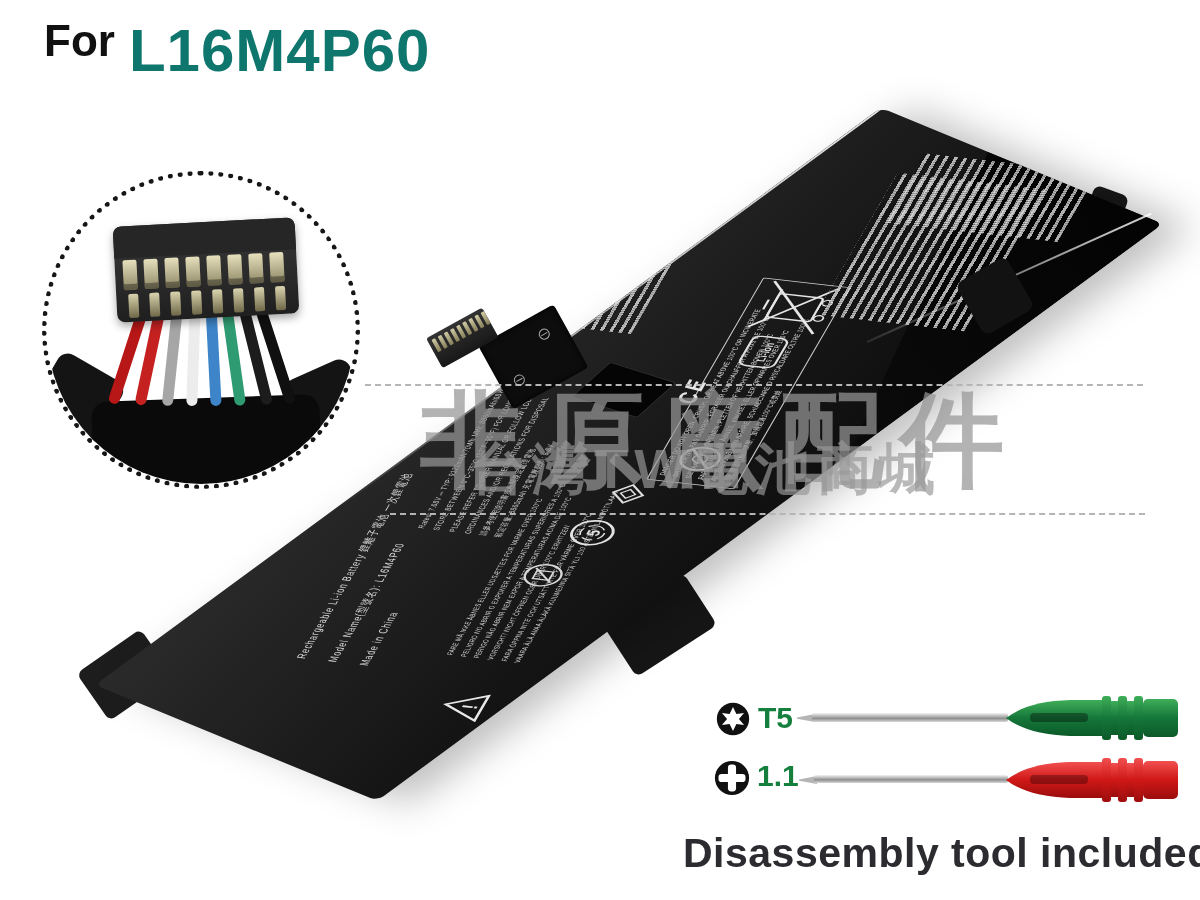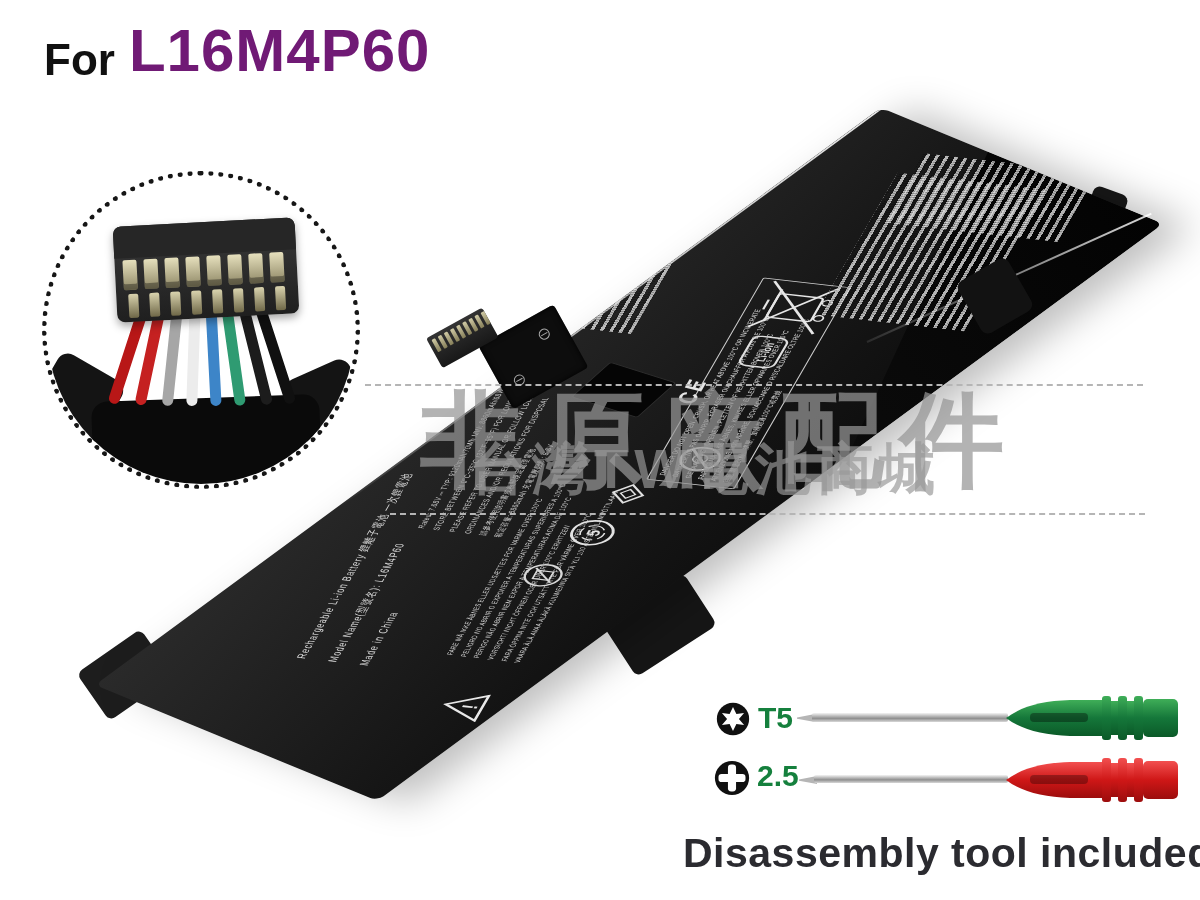--- a/index.html
+++ b/index.html
@@ -4,23 +4,23 @@
 <style>
   * { margin:0; padding:0; box-sizing:border-box; }
   html,body { background:#ffffff; }
   .stage {
     position:relative; width:1200px; height:900px; overflow:hidden;
     background:#ffffff; font-family:"Liberation Sans", sans-serif;
   }
 
   
   .header { position:absolute; left:44px; top:16px; z-index:40; }
-  .hline1 { display:flex; align-items:flex-end; gap:14px; }
+  .hline1 { display:flex; align-items:flex-start; gap:14px; }
   .for-label { font-size:44px; font-weight:600; color:#111; }
-  .model-label { font-size:60px; font-weight:800; color:#701a75; letter-spacing:1px; }
+  .model-label { font-size:60px; font-weight:800; color:#0f766e; letter-spacing:1px; }
   .hline2 { margin-top:10px; display:flex; align-items:center; gap:16px;
             color:#6e6e6e; font-weight:800; font-size:45px; }
   .dc-sym { width:48px; }
   .dc-sym .solid { display:block; height:6px; background:#6e6e6e; border-radius:2px; }
   .dc-sym .dash  { display:block; height:6px; margin-top:7px; border-radius:2px;
     background:repeating-linear-gradient(90deg,#6e6e6e 0 10px, transparent 10px 16px); }
 
   
   .wm-line { position:absolute; border-top:2px dashed #b5b5b5; z-index:30; }
   .wm-line.top { left:365px; top:384px; width:778px; }
@@ -334,21 +334,21 @@
       </svg>
     </div>
 
     <div class="tool-icon" style="left:714px; top:760px;">
       <svg width="36" height="36" viewBox="0 0 40 40">
         <circle cx="20" cy="20" r="19" fill="#101010"></circle>
         <rect x="15.5" y="5" width="9" height="30" rx="3.5" fill="#ffffff"></rect>
         <rect x="5" y="15.5" width="30" height="9" rx="3.5" fill="#ffffff"></rect>
       </svg>
     </div>
-    <div class="tool-label" style="left:757px; top:759px;">2.5</div>
+    <div class="tool-label" style="left:757px; top:759px;">1.1</div>
 
     <div class="tip" style="left:799px; top:776px;"></div>
     <div class="shaft" style="left:814px; top:775px; width:194px; height:8px;"></div>
     <div class="tool-icon" style="left:1004px; top:753px;">
       <svg width="176" height="54" viewBox="0 0 176 54">
         <defs>
           <linearGradient id="rg" x1="0" y1="0" x2="0" y2="1">
             <stop offset="0" stop-color="#f25050"></stop>
               <stop offset=".5" stop-color="#cf1717"></stop>
               <stop offset="1" stop-color="#9c0d0d"></stop>

